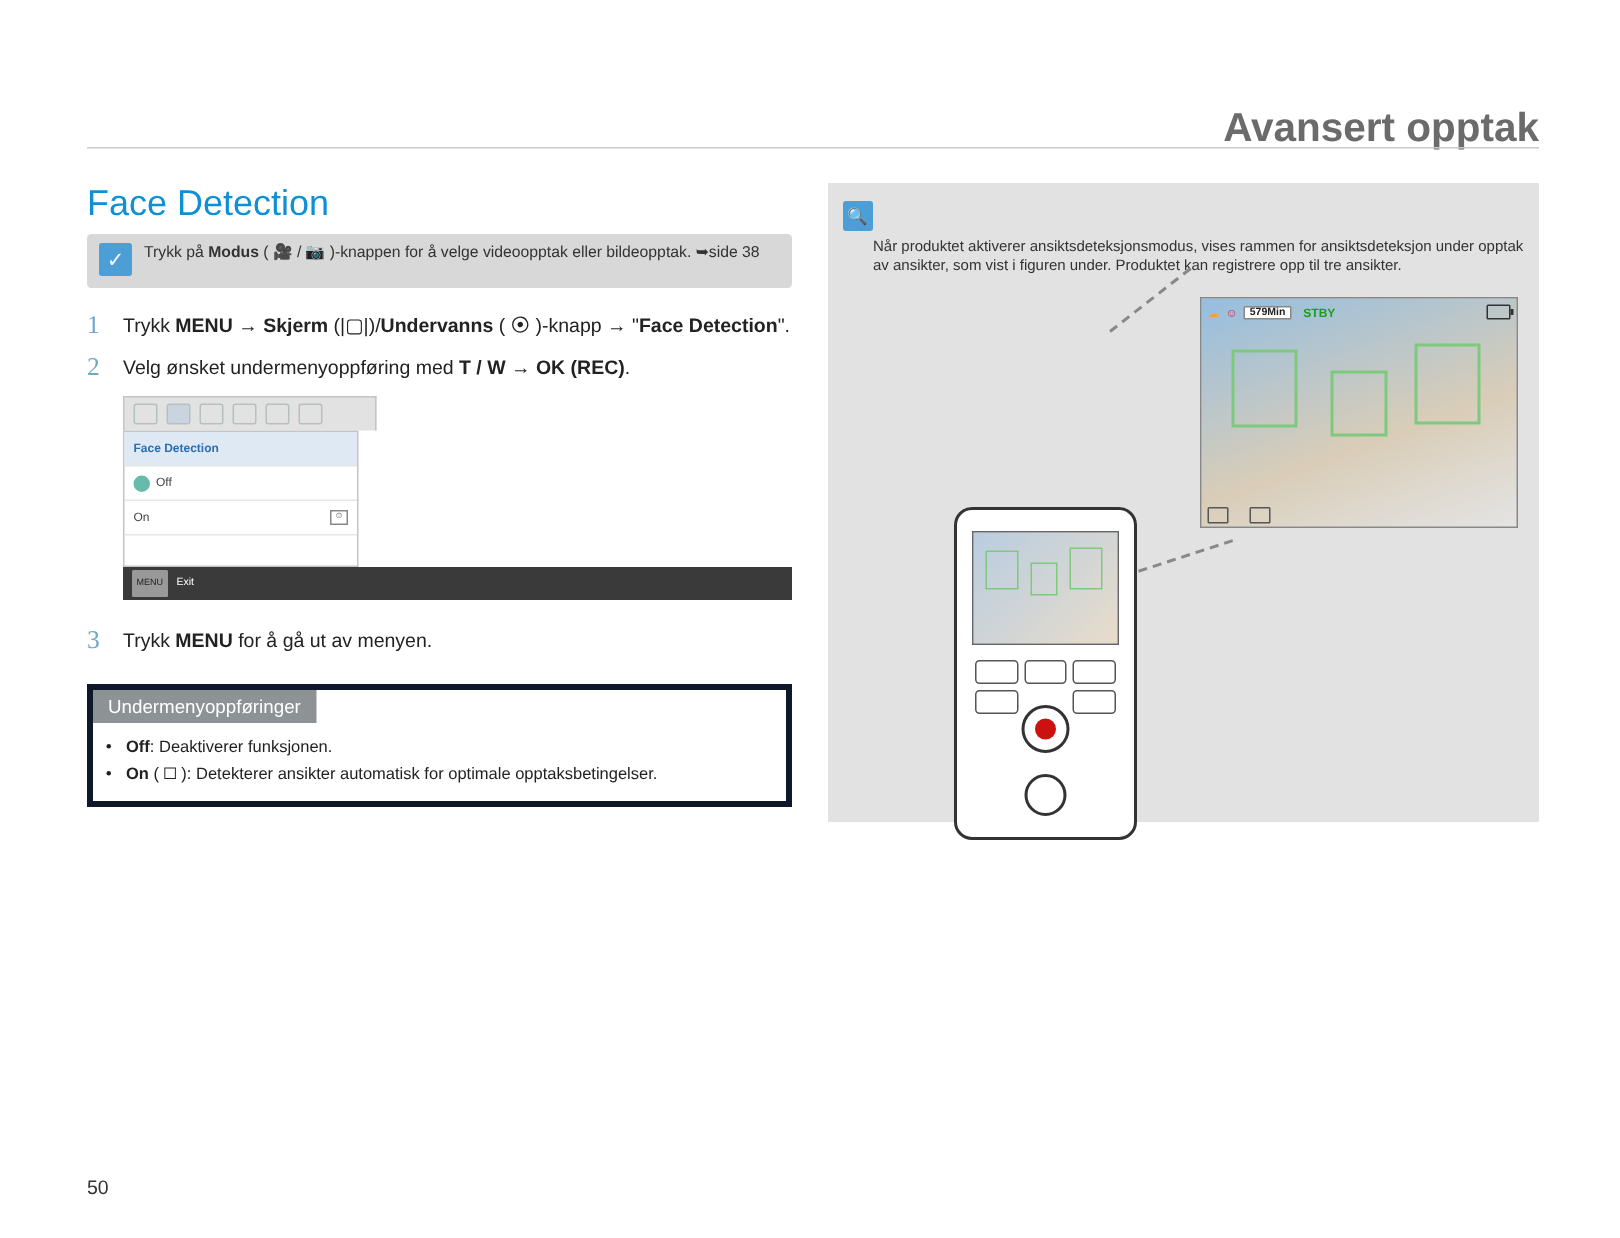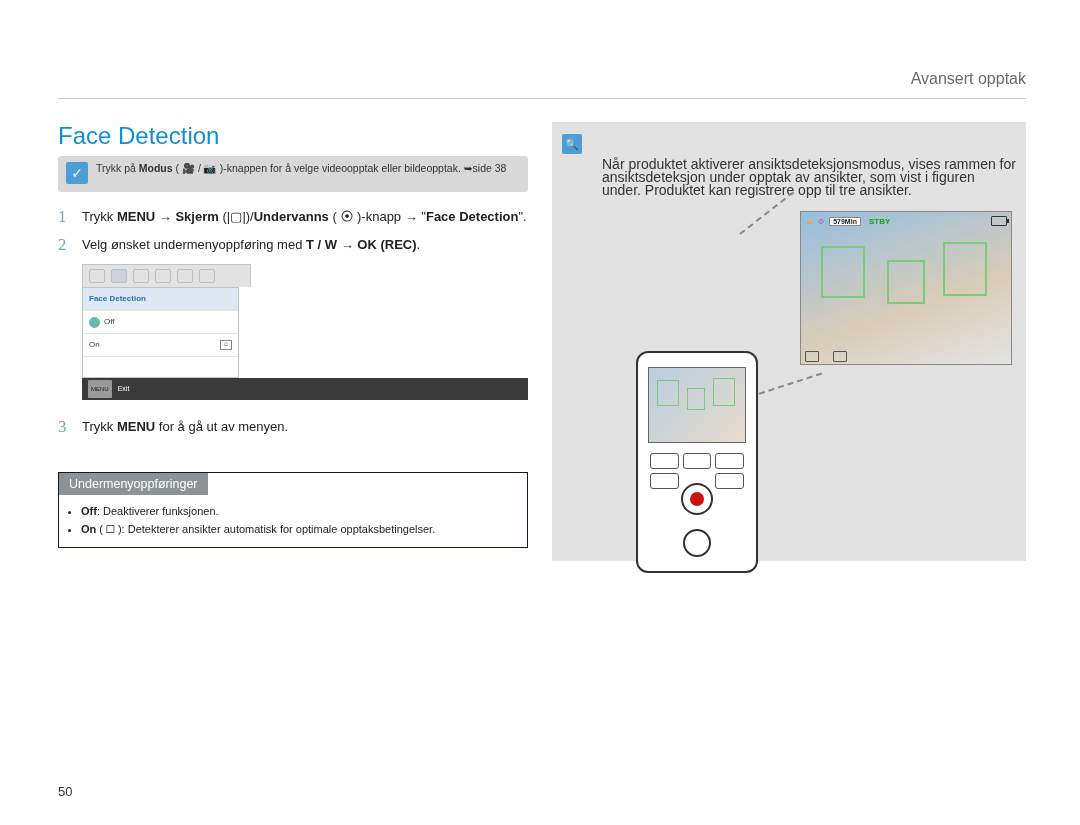--- a/index.html
+++ b/index.html
@@ -1,17 +1,17 @@
 <!DOCTYPE html>
 <html><head>
 <meta charset="utf-8">
 <style>
   html,body{margin:0;padding:0;background:#fff;font-family:Arial,Helvetica,sans-serif;color:#222}
   .page{width:1080px;height:825px;position:relative;box-sizing:border-box;padding:52px 54px 30px 58px}
-  .hdr{position:absolute;top:70px;right:54px;font-size:16px;color:#6b6b6b;font-weight:400}
+  .hdr{position:absolute;top:70px;right:54px;font-size:27px;color:#6b6b6b;font-weight:700}
   .hr{position:absolute;top:98px;left:58px;right:54px;height:1px;background:#c9c9c9}
   .cols{display:flex;gap:24px;margin-top:70px}
   .left{width:470px}
   .right{flex:1;background:#e2e2e2;padding:10px 10px 10px 10px;box-sizing:border-box}
   h1.sec{font-size:24px;color:#0e8fd6;font-weight:400;margin:0 0 6px 0}
   .intro{font-size:13px;line-height:17px;margin-bottom:14px}
   .tipbox{background:#d8d8d8;border-radius:3px;display:flex;align-items:flex-start;padding:6px 10px 8px 8px;gap:8px;margin-bottom:16px}
   .tipbox .iconbox{width:22px;height:22px;background:#4b9fd6;border-radius:2px;color:#fff;display:flex;align-items:center;justify-content:center;font-size:14px}
   .tip-text{font-size:10.5px;line-height:13px;color:#333}
   .tip-text b{font-weight:700}
@@ -24,27 +24,27 @@
   .menu-top{width:155px;height:18px;background:#e2e2e2;border:1px solid #c4c4c4;border-bottom:none;display:flex;align-items:center;gap:6px;padding:2px 6px;font-size:9px;color:#6a6a6a}
   .menu-top span{display:inline-block;width:14px;height:12px;border:1px solid #9aa;border-radius:2px;opacity:.6}
   .menu-body{width:155px;border:1px solid #c4c4c4;background:#fff;font-size:8px}
   .menu-title{background:#dfe9f3;color:#2a6fb0;font-weight:700;padding:2px 6px}
   .menu-row{display:flex;align-items:center;gap:4px;padding:2px 6px;border-top:1px solid #e5e5e5;color:#444}
   .menu-row .ck{width:9px;height:9px;border-radius:50%;border:1px solid #6ba;display:inline-block}
   .menu-row .ck.on{background:#6ba}
   .menu-row .ficon{margin-left:auto;width:10px;height:8px;border:1px solid #888;font-size:6px;text-align:center;line-height:7px}
   .menu-foot{background:#3a3a3a;color:#fff;font-size:7px;padding:2px 6px;display:flex;gap:6px;align-items:center}
   .menu-foot .btn{background:#999;color:#222;padding:0 3px;border-radius:1px;font-size:6px}
-  .subbox{border:1px solid #0f172a;margin-top:36px}
+  .subbox{border:4px solid #0f172a;margin-top:20px}
   .subbox .sh{background:#8d9295;color:#fff;padding:4px 10px;font-size:12.5px;display:inline-block}
   .subbox ul{margin:8px 2px 10px 22px;padding:0;font-size:11px;line-height:16px}
   .subbox li{margin-bottom:2px}
   .right h2{font-size:13.5px;color:#0e8fd6;font-weight:400;margin:2px 0 4px 0;display:flex;align-items:center;gap:8px}
   .r-iconbox{width:20px;height:20px;background:#4b9fd6;border-radius:2px;display:inline-flex;align-items:center;justify-content:center;color:#fff;font-size:11px}
-  .r-text{font-size:14px;line-height:13px;color:#333;margin-left:40px;margin-bottom:14px}
+  .r-text{font-size:10px;line-height:13px;color:#333;margin-left:20px;margin-bottom:14px}
   .diagram{position:relative;height:340px;margin-top:8px}
   .cam{position:absolute;left:74px;top:140px;width:118px;height:218px;border:2px solid #333;border-radius:12px;background:#fff}
   .cam .lcd{position:absolute;left:10px;top:14px;right:10px;height:74px;background:linear-gradient(135deg,#b9cde0 0%,#e8dccb 100%);border:1px solid #666}
   .cam .lcd .fb{position:absolute;border:1.5px solid #7fc97f;}
   .cam .btns{position:absolute;left:12px;right:12px;top:100px;display:grid;grid-template-columns:1fr 1fr 1fr;gap:4px}
   .cam .bb{height:14px;border:1px solid #555;border-radius:3px}
   .cam .rec{position:absolute;left:50%;top:130px;transform:translateX(-50%);width:28px;height:28px;border-radius:50%;border:2px solid #333;display:flex;align-items:center;justify-content:center}
   .cam .rec::after{content:"";width:14px;height:14px;background:#c11;border-radius:50%}
   .cam .lens{position:absolute;left:50%;bottom:14px;transform:translateX(-50%);width:24px;height:24px;border:2px solid #333;border-radius:50%}
   .big{position:absolute;right:4px;top:0;width:210px;height:152px;border:1px solid #888;background:linear-gradient(160deg,#95bee0 0%, #d9cdb8 60%, #e4e4e4 100%)}

